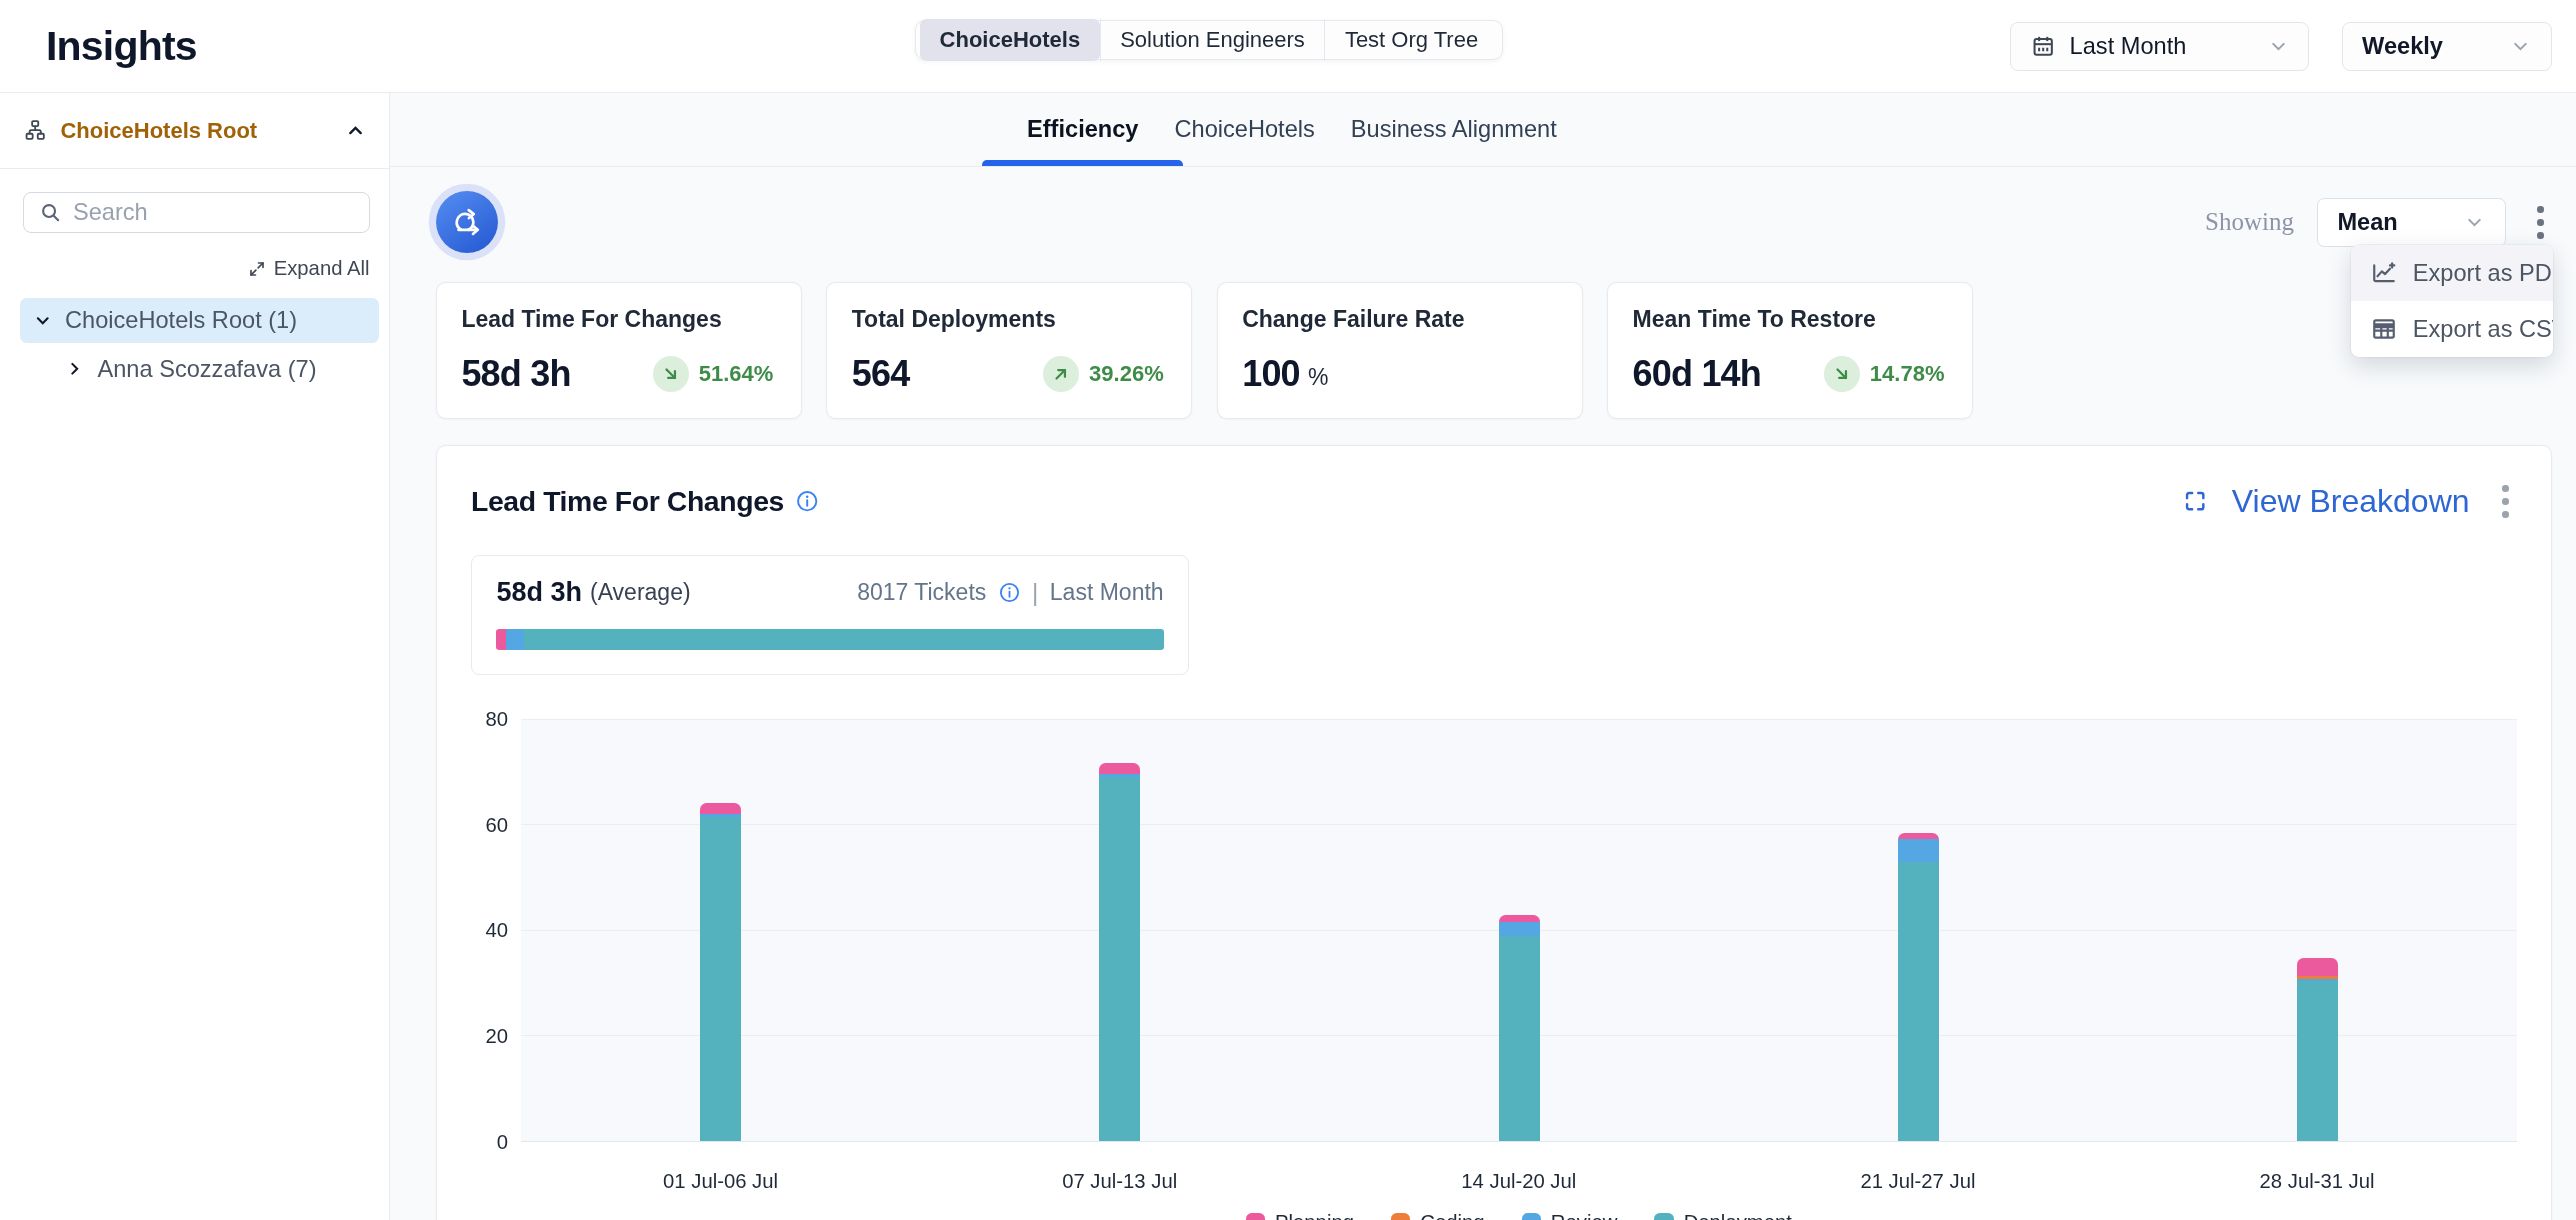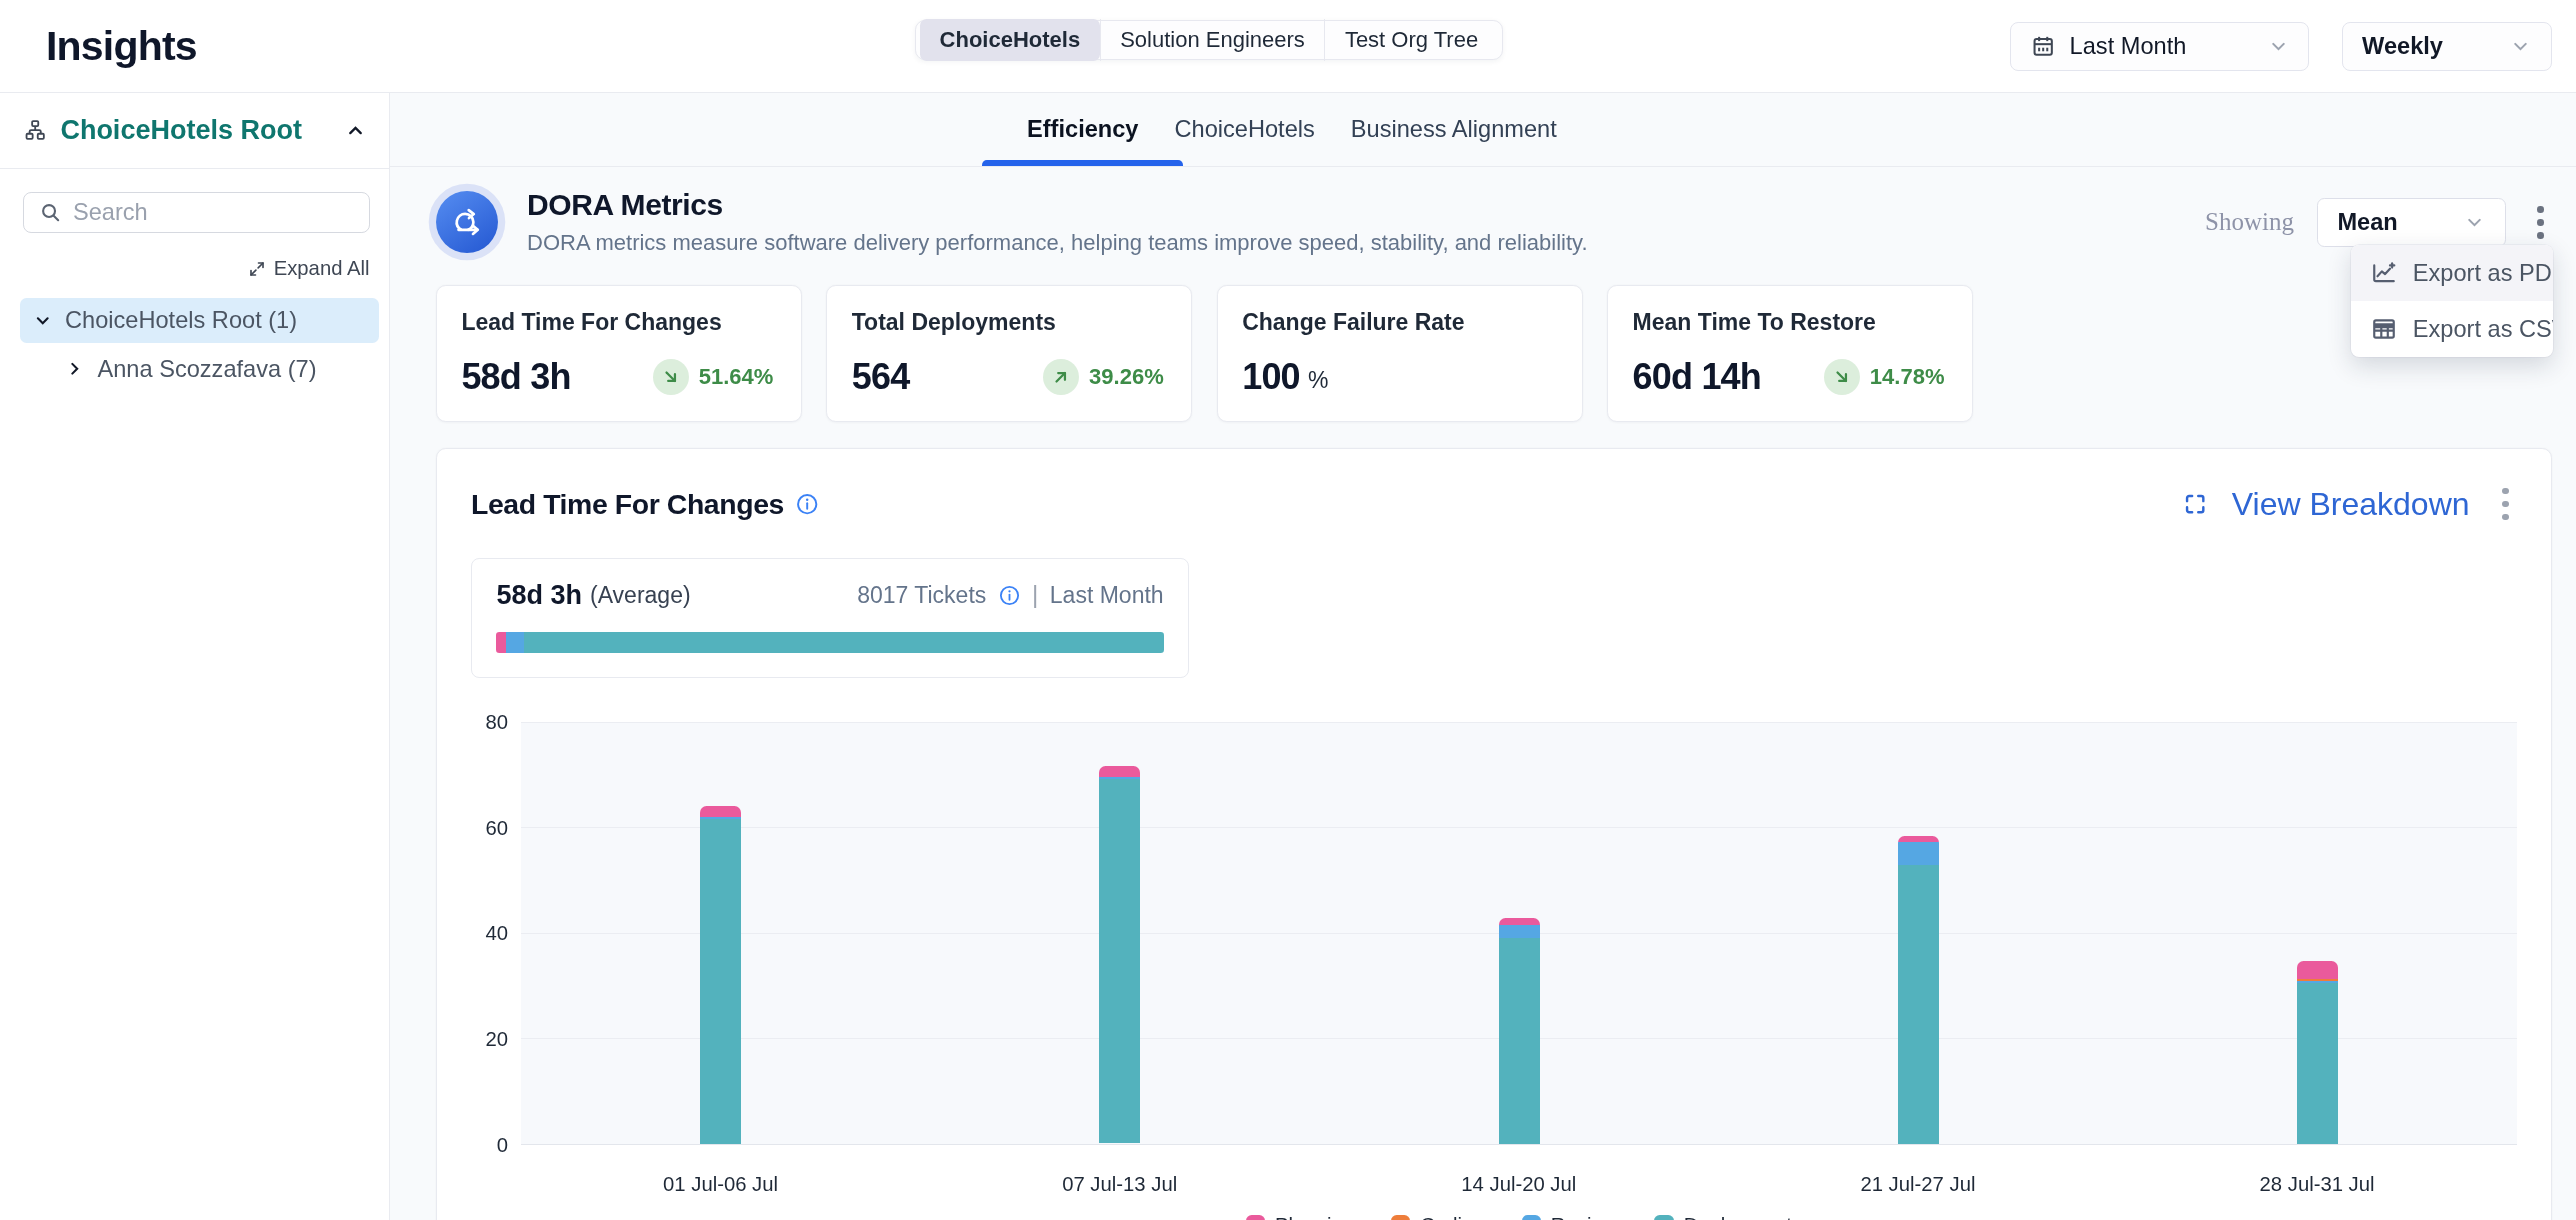--- a/index.html
+++ b/index.html
@@ -25,21 +25,21 @@
   .dd-gran { width:210px; font-weight:bold; }
 
   
   .body-wrap { display:flex; height:1127px; }
   .sidebar { width:390px; border-right:1.6px solid #E9EBF0; background:#fff; flex-shrink:0; }
   .main { flex:1; background:#F8FAFC; position:relative; }
 
   
   .sb-header { height:76px; display:flex; align-items:center; gap:13px; padding:0 23px;
     border-bottom:1.6px solid #E9EBF0; }
-  .sb-title { font-size:27px; font-weight:bold; color:#0f766e; }
+  .sb-title { font-size:22px; font-weight:bold; color:#a16207; }
   .sb-header .chev { margin-left:auto; }
   .search-box { margin:23px 19.5px 0 23px; height:41px; border:1.6px solid #D6D9E0; border-radius:8.1px;
     display:flex; align-items:center; padding:0 14.6px; gap:11.4px; background:#fff; }
   .search-box input { border:none; outline:none; font-size:23.6px; color:#111827; width:100%;
     font-family:"Liberation Sans", sans-serif; background:transparent; }
   .search-box input::placeholder { color:#9AA1AE; }
   .expand-all { margin:24.4px 19.5px 0 0; display:flex; justify-content:flex-end; align-items:center;
     gap:8.1px; font-size:20.3px; color:#3F4754; cursor:pointer; }
   .tree { margin:18px 0 0 0; }
   .tree-item { height:45px; margin:0 9.8px 3.3px 19.5px; border-radius:6.5px; display:flex;
@@ -247,24 +247,20 @@
     </div>
 
     <div class="dora-head">
       <div class="dora-icon">
         <svg width="34" height="34" viewBox="0 0 24 24" fill="none" stroke="#fff" stroke-width="1.9" stroke-linecap="round" stroke-linejoin="round">
           <path d="M8.2 17.5 C5.6 16.2 4.3 13.6 4.9 10.9 C5.5 8.2 7.9 6.2 10.7 6.2 C13.9 6.2 16.5 8.8 16.5 12 C16.5 14.5 15 16.6 12.8 17.5 L6 17.5"></path>
           <polyline points="13.2,3.6 16.8,6.4 13.4,9.2"></polyline>
           <polyline points="16.2,14.6 19.6,17.5 16.2,20.4"></polyline>
           <path d="M12.8 17.5 H19.2"></path>
         </svg>
-      </div>
-      <div class="dora-texts">
-        <div class="dora-title">DORA Metrics</div>
-        <div class="dora-desc">DORA metrics measure software delivery performance, helping teams improve speed, stability, and reliability.</div>
       </div>
       <div class="dora-controls">
         <span class="showing-label">Showing</span>
         <div class="select-mean">
           <span>Mean</span>
           <span class="chev">
             <svg width="21" height="21" viewBox="0 0 24 24" fill="none" stroke="#9CA3AF" stroke-width="2.4" stroke-linecap="round">
                 <polyline points="6,9 12,15 18,9"></polyline>
               </svg>
           </span>

